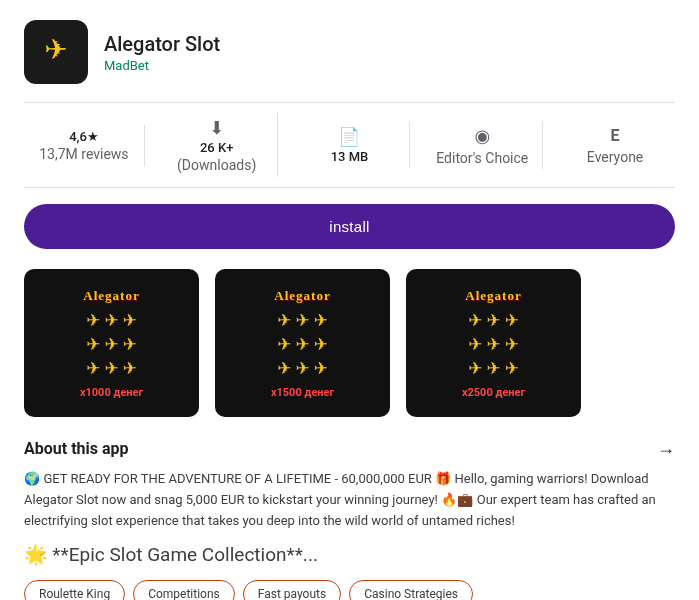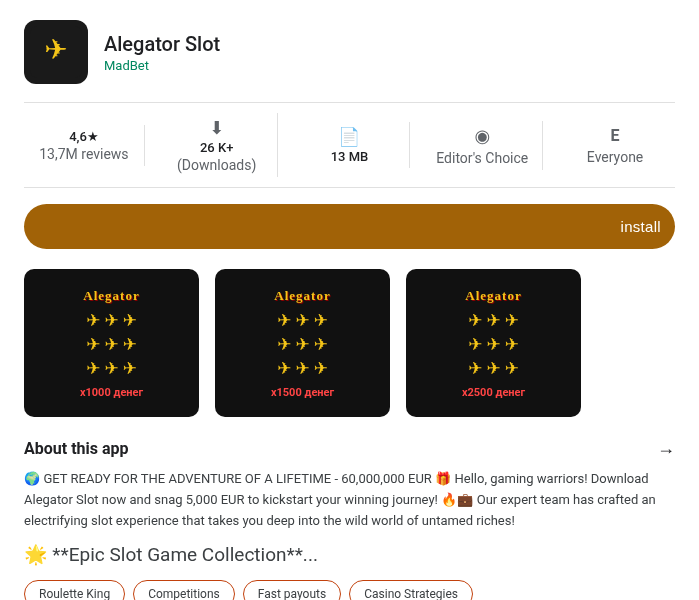--- a/index.html
+++ b/index.html
@@ -84,28 +84,28 @@
     }
     .stat-icon {
       font-size: 18px;
       color: #5f6368;
       margin-bottom: 2px;
     }
     
     .install-btn {
       display: block;
       width: 100%;
-      background: #a16207;
+      background: #4c1d95;
       color: #fff;
       border: none;
       border-radius: 24px;
       padding: 14px;
       font-size: 15px;
       font-weight: 500;
-      text-align: right;
+      text-align: center;
       cursor: pointer;
       margin-bottom: 20px;
       letter-spacing: 0.3px;
     }
     
     .screenshots {
       display: flex;
       gap: 16px;
       margin-bottom: 20px;
       overflow-x: auto;

